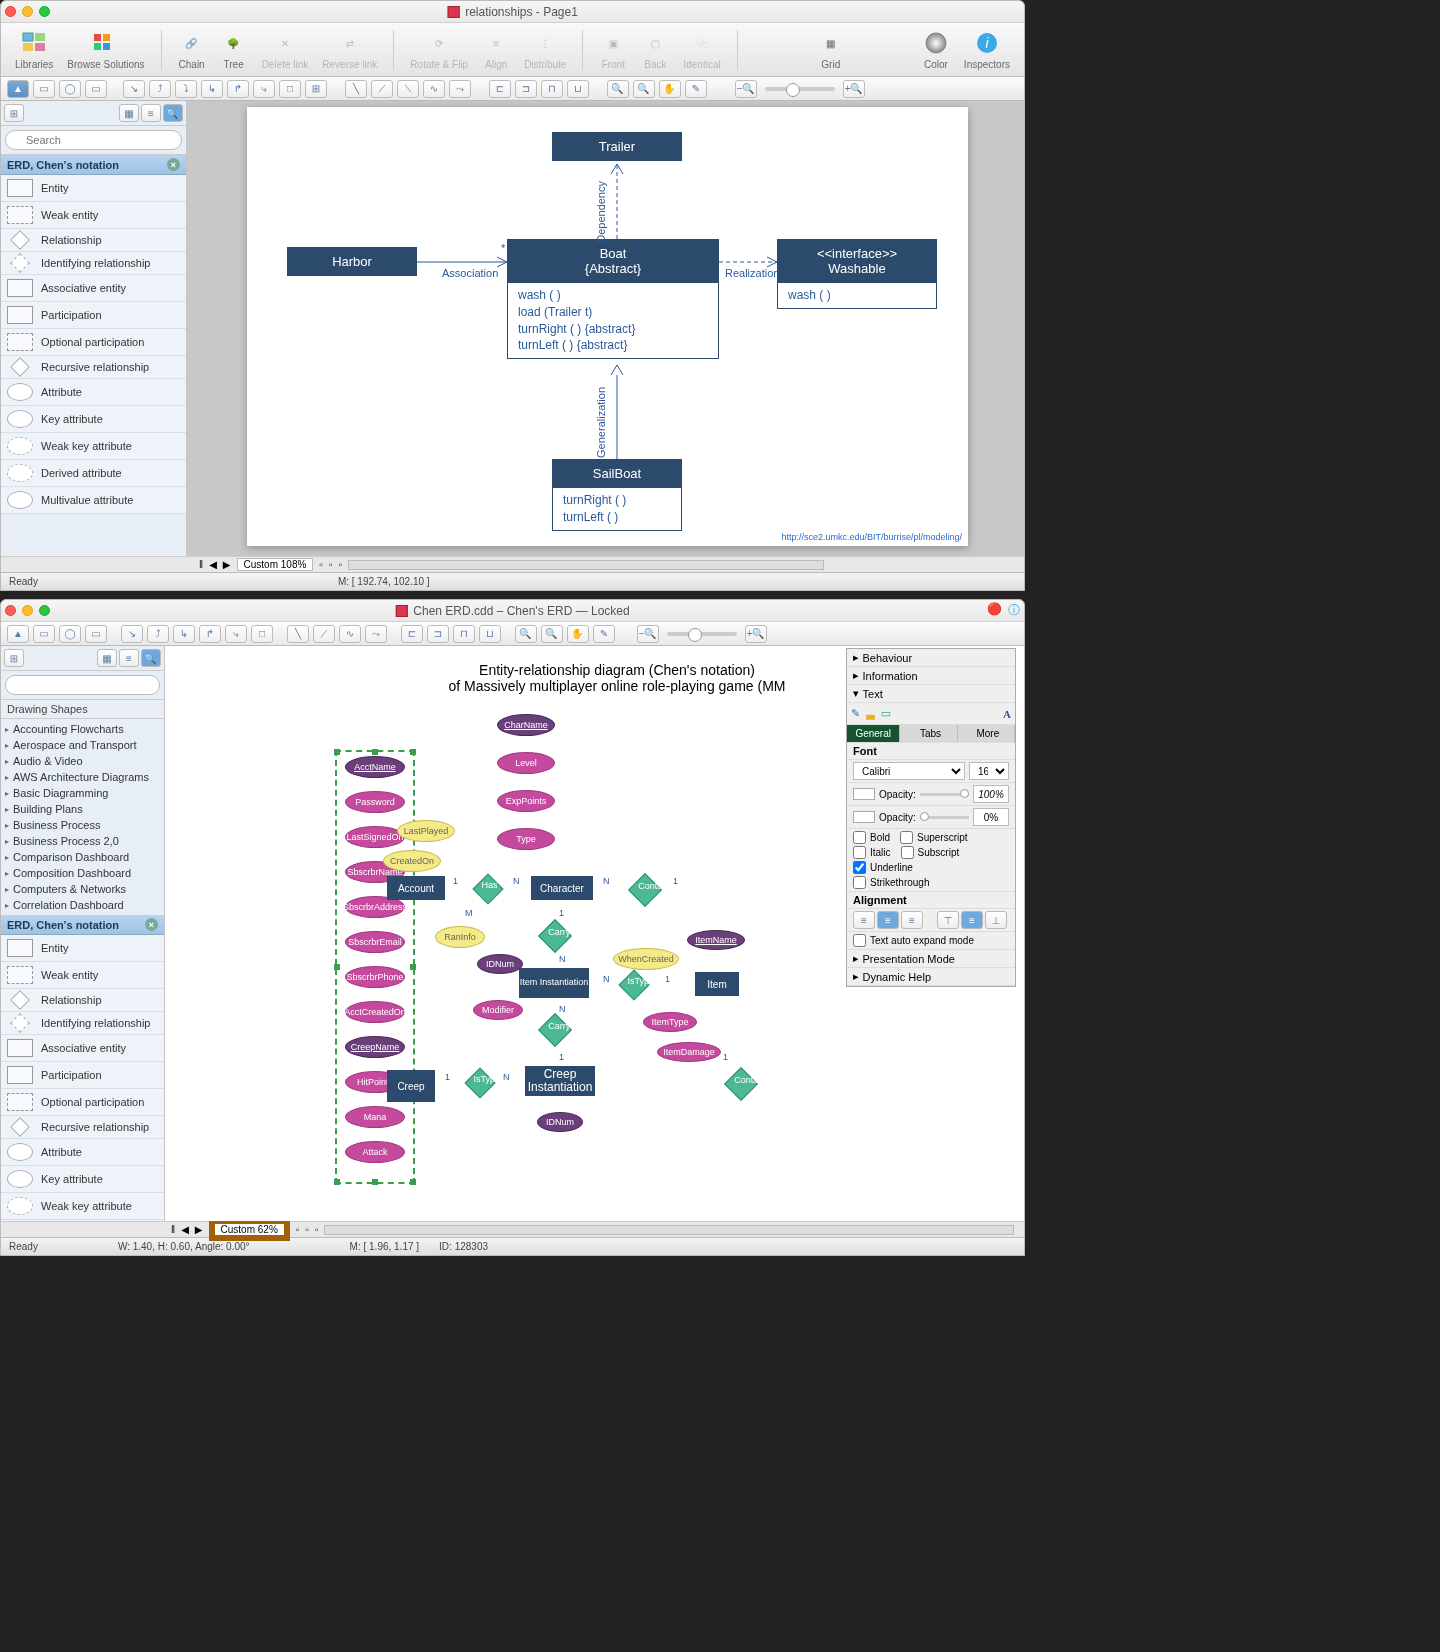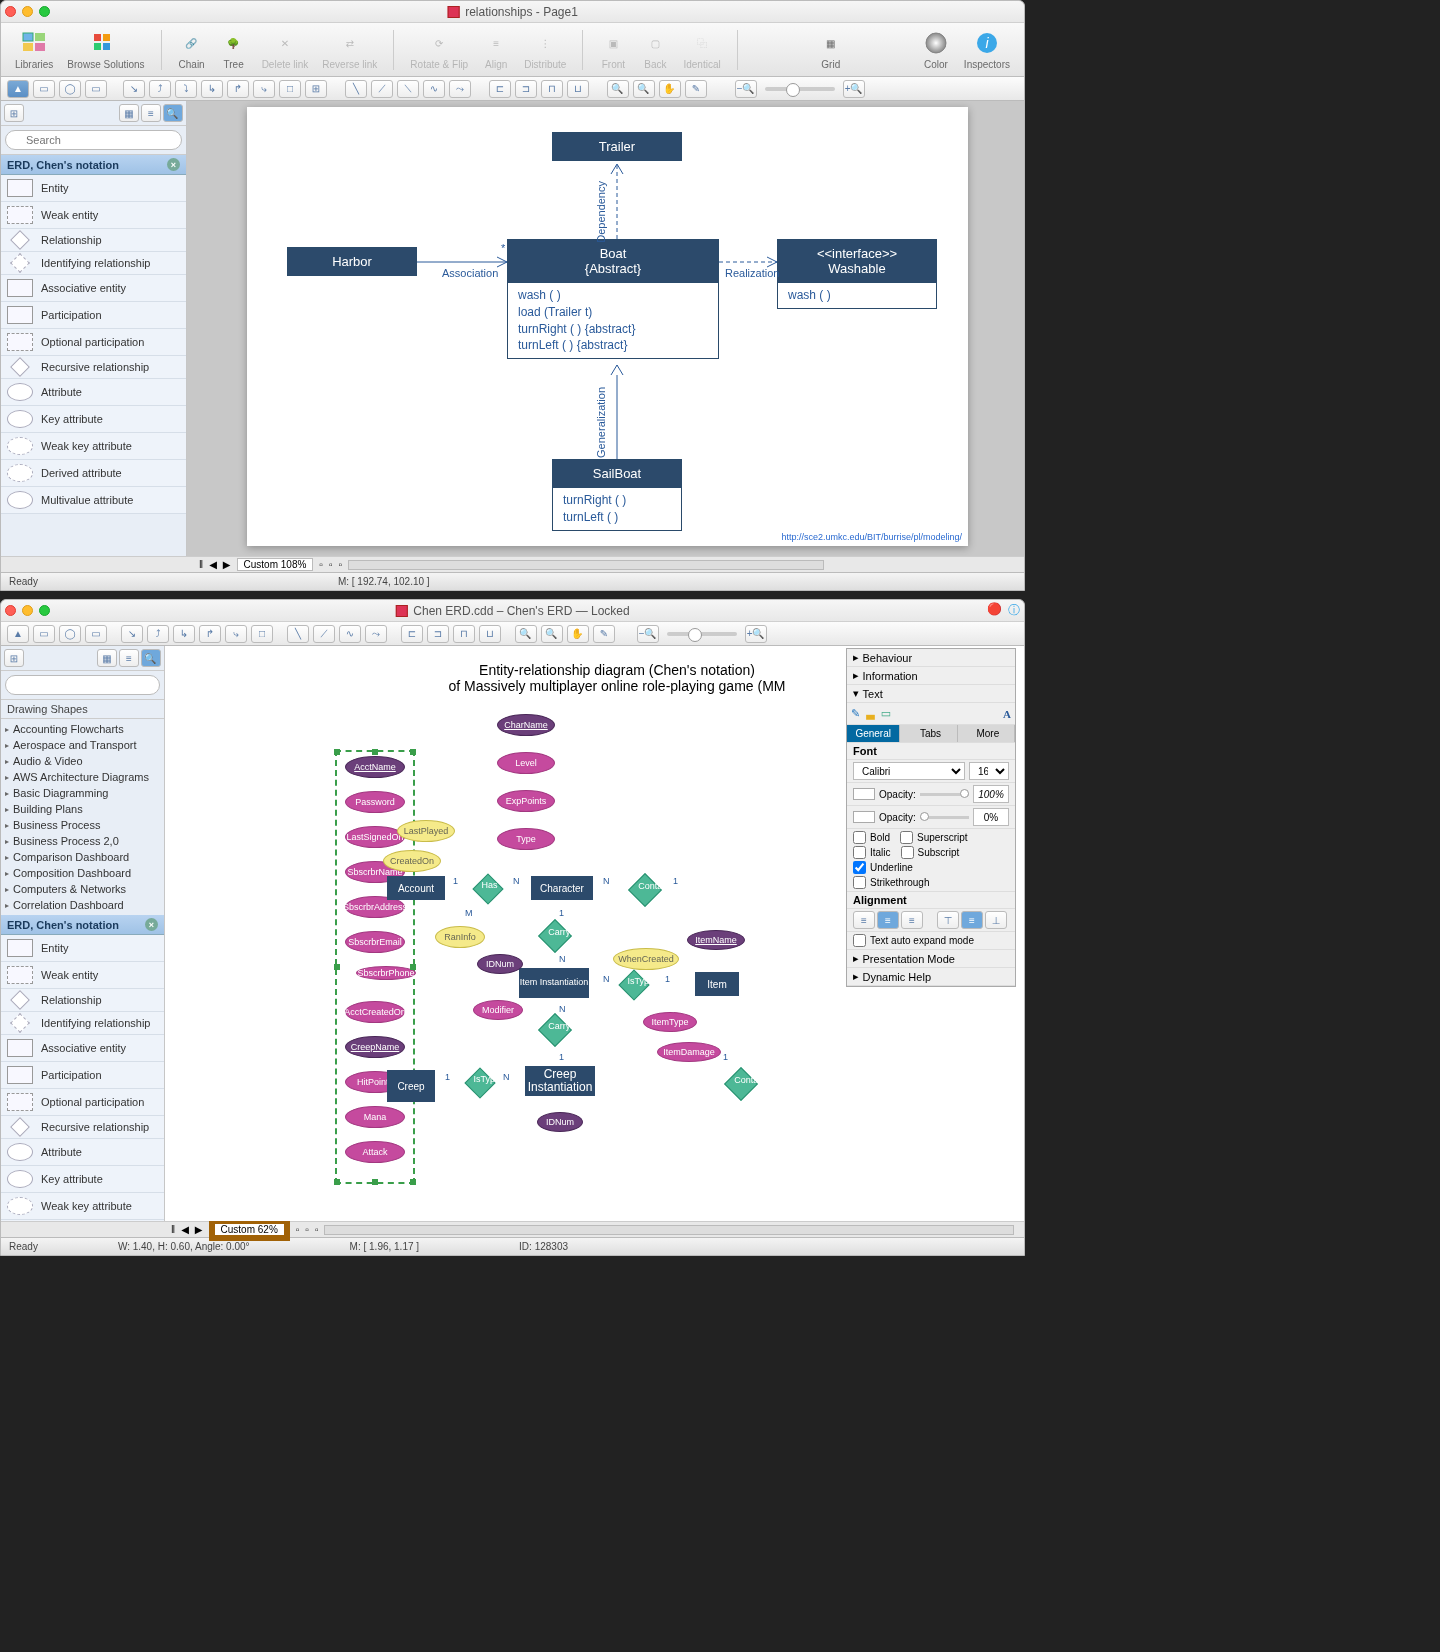--- a/index.html
+++ b/index.html
@@ -57,21 +57,21 @@
   .pink{background:#c54a9e;border:1px solid #a23880;}
   .purp{background:#6b3f7a;border:1px solid #4a2858;}
   .yell{background:#f5ea8a;border:1px solid #c9bc4a;color:#665;}
   .entity{position:absolute;background:#2c4a6b;color:#fff;font-size:10px;display:flex;align-items:center;justify-content:center;text-align:center;}
   .rel-d{position:absolute;background:#4db896;border:1px solid #2a9070;transform:rotate(45deg);}
   .rel-d span{transform:rotate(-45deg);font-size:9px;color:#fff;display:block;}
   .inspector{position:absolute;right:8px;top:2px;width:170px;background:#efefef;border:1px solid #aaa;font-size:11px;}
   .insp-row{padding:2px 6px;border-bottom:1px solid #ddd;display:flex;align-items:center;gap:4px;}
   .insp-row.tabs{background:#d8d8d8;padding:0;}
   .insp-row.tabs .tab{flex:1;text-align:center;padding:3px;font-size:10px;border-right:1px solid #bbb;}
-  .insp-row.tabs .tab.on{background:#0369a1;color:#fff;}
+  .insp-row.tabs .tab.on{background:#14532d;color:#fff;}
   .insp-ctl{flex:1;height:18px;border:1px solid #bbb;background:#fff;font-size:10px;padding:0 4px;}
   .chk{display:flex;align-items:center;gap:4px;font-size:10px;}
   .col-left{position:absolute;left:115px;top:100px;margin-left:45px;}
   .sel-handles{outline:2px dashed #3a9e4a;}
   .h{position:absolute;width:6px;height:6px;background:#3a9e4a;}
   .link-small{position:absolute;font-size:9px;color:#2a6ad0;}
   .tiny{font-size:9px;color:#2a5a9a;position:absolute;}
 </style>
 </head>
 <body>
@@ -497,21 +497,21 @@
         <div style="position:absolute;left:220px;top:10px;font-size:14px;text-align:center;width:440px;white-space:pre">Entity-relationship diagram (Chen's notation)
 of Massively multiplayer online role-playing game (MM</div>
 
         <div class="col-left sel-handles" id="colattrs" style="width:76px;height:430px;">
             <div class="erd-oval purp" style="position: absolute; left: 8px; width: 60px; height: 22px; top: 4px; text-decoration: underline;">AcctName</div>
             <div class="erd-oval pink" style="position: absolute; left: 8px; width: 60px; height: 22px; top: 39px;">Password</div>
             <div class="erd-oval pink" style="position: absolute; left: 8px; width: 60px; height: 22px; top: 74px;">LastSignedOn</div>
             <div class="erd-oval pink" style="position: absolute; left: 8px; width: 60px; height: 22px; top: 109px;">SbscrbrName</div>
             <div class="erd-oval pink" style="position: absolute; left: 8px; width: 60px; height: 22px; top: 144px;">SbscrbrAddress</div>
             <div class="erd-oval pink" style="position: absolute; left: 8px; width: 60px; height: 22px; top: 179px;">SbscrbrEmail</div>
-            <div class="erd-oval pink" style="position: absolute; left: 19px; width: 60px; height: 14px; top: 214px; text-align: right;">SbscrbrPhone</div>
+            <div class="erd-oval pink" style="position: absolute; left: 8px; width: 60px; height: 22px; top: 214px; text-align: right;">SbscrbrPhone</div>
             <div class="erd-oval pink" style="position: absolute; left: 8px; width: 60px; height: 22px; top: 249px;">AcctCreatedOn</div>
             <div class="erd-oval purp" style="position: absolute; left: 8px; width: 60px; height: 22px; top: 284px; text-decoration: underline;">CreepName</div>
             <div class="erd-oval pink" style="position: absolute; left: 8px; width: 60px; height: 22px; top: 319px;">HitPoints</div>
             <div class="erd-oval pink" style="position: absolute; left: 8px; width: 60px; height: 22px; top: 354px;">Mana</div>
             <div class="erd-oval pink" style="position: absolute; left: 8px; width: 60px; height: 22px; top: 389px;">Attack</div>
             <div class="h" style="left: -3px; top: -3px;"></div>
             <div class="h" style="left: -3px; top: calc(100% - 3px);"></div>
             <div class="h" style="left: calc(100% - 3px); top: -3px;"></div>
             <div class="h" style="left: calc(100% - 3px); top: calc(100% - 3px);"></div>
             <div class="h" style="left: calc(50% - 3px); top: -3px;"></div>
@@ -698,15 +698,15 @@
     <span style="border:6px solid #a16207;padding:0 6px;background:#fff">Custom 62%</span>
     <div class="nbtn">▫</div>
       <div class="nbtn">▫</div>
       <div class="nbtn">▫</div>
     <div style="flex:1;height:10px;background:#ddd;border:1px solid #bbb"></div>
   </div>
   <div class="status-bar">
     <span>Ready</span>
     <span style="margin-left:60px">W: 1.40,  H: 0.60,  Angle: 0.00°</span>
     <span style="margin-left:80px">M: [ 1.96, 1.17 ]</span>
-    <span style="margin-left:80px">ID: 128303</span>
+    <span style="">ID: 128303</span>
   </div>
 </div>
 
 </body></html>

